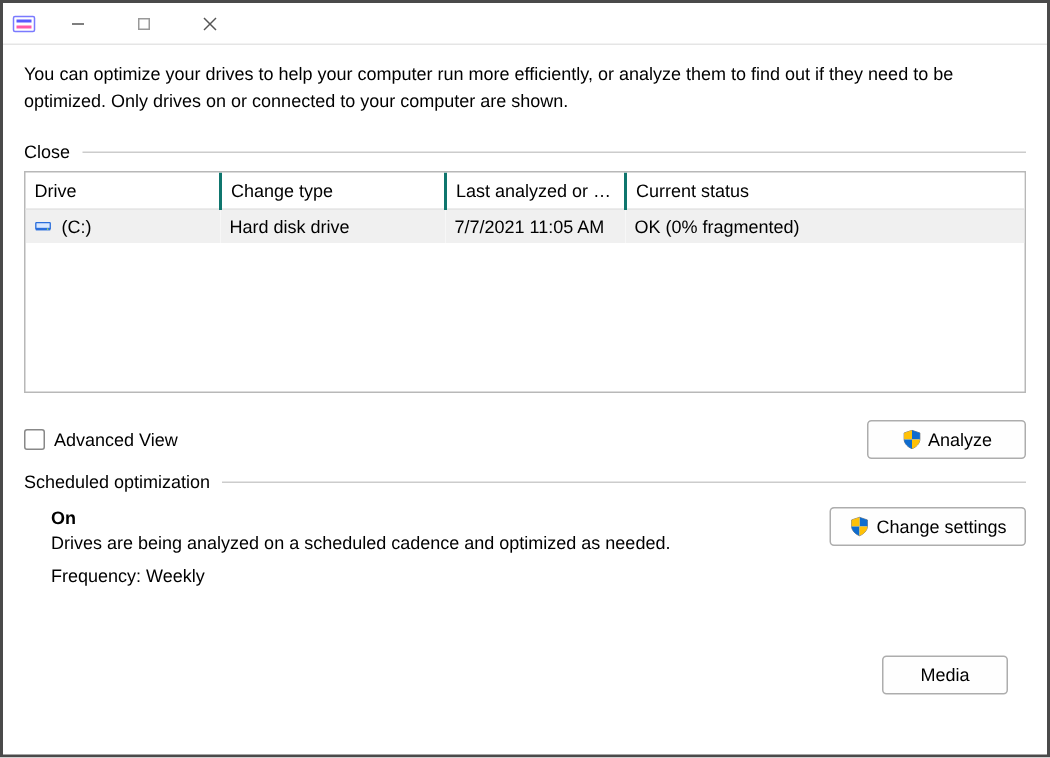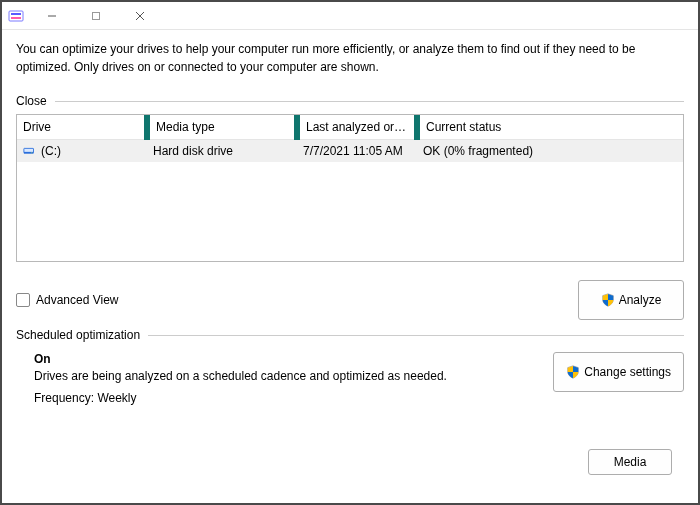--- a/index.html
+++ b/index.html
@@ -4,38 +4,38 @@
   <style>
     * { box-sizing: border-box; margin: 0; padding: 0; }
     body { font-family: "Segoe UI", Tahoma, sans-serif; font-size: 12px; color: #000; background: #fff; }
     .window { width: 700px; height: 505px; border: 2px solid #4a4a4a; background: #fff; display: flex; flex-direction: column; }
     .titlebar { height: 28px; display: flex; align-items: center; padding: 0 0 0 6px; border-bottom: 1px solid #e5e5e5; }
     .titlebar .app-icon { width: 16px; height: 16px; margin-right: 6px; }
     .titlebar .app-icon svg { width: 16px; height: 16px; display: block; }
     .titlebar .title { font-size: 12px; flex: 1; }
     .titlebar .winbtn { width: 44px; height: 27px; display: flex; align-items: center; justify-content: center; color: #666; }
     .titlebar .winbtn svg { width: 10px; height: 10px; }
-    .content { padding: 10px 14px 16px 14px; display: flex; flex-direction: column; flex: 1; }
+    .content { padding: 10px 14px 28px 14px; display: flex; flex-direction: column; flex: 1; }
     .description { font-size: 12px; line-height: 1.5; margin-bottom: 18px; }
     .section-header { display: flex; align-items: center; margin-bottom: 6px; }
     .section-header .label { font-size: 12px; margin-right: 8px; }
     .section-header .line { flex: 1; height: 1px; background: #ccc; }
     .table-wrap { border: 1px solid #b8b8b8; height: 148px; margin-bottom: 18px; overflow: hidden; }
     table { width: 100%; border-collapse: collapse; table-layout: fixed; }
-    thead th { text-align: left; font-weight: normal; font-size: 12px; padding: 5px 6px 5px 6px; border-right: 6px solid #0f766e; border-bottom: 1px solid #e5e5e5; background: #fff; white-space: nowrap; overflow: hidden; text-overflow: ellipsis; }
+    thead th { text-align: left; font-weight: normal; font-size: 12px; padding: 5px 6px 5px 6px; border-right: 2px solid #0f766e; border-bottom: 1px solid #e5e5e5; background: #fff; white-space: nowrap; overflow: hidden; text-overflow: ellipsis; }
     thead th:last-child { border-right: none; }
     tbody td { font-size: 12px; padding: 4px 6px 4px 6px; white-space: nowrap; overflow: hidden; text-overflow: ellipsis; }
     tbody tr.selected { background: #f0f0f0; }
     .drive-cell { display: flex; align-items: center; gap: 4px; }
     .drive-icon svg { width: 14px; height: 14px; display: block; }
     .row-actions { display: flex; align-items: center; gap: 10px; margin-bottom: 8px; }
     .checkbox-wrap { display: flex; align-items: center; gap: 6px; }
     .checkbox-box { width: 14px; height: 14px; border: 1px solid #888; border-radius: 2px; background: #fff; }
     .spacer { flex: 1; }
-    .btn { height: 40px; min-width: 106px; padding: 0 12px; border: 1px solid #adadad; border-radius: 3px; background: #fefefe; font-size: 12px; display: inline-flex; align-items: center; justify-content: center; gap: 4px; cursor: default; }
+    .btn { height: 26px; min-width: 106px; padding: 0 12px; border: 1px solid #adadad; border-radius: 3px; background: #fefefe; font-size: 12px; display: inline-flex; align-items: center; justify-content: center; gap: 4px; cursor: default; }
     .btn.highlight { border: 2px solid #d80000; }
     .shield-icon svg { width: 14px; height: 14px; display: block; }
     .sched-body { padding: 4px 0 0 18px; display: flex; gap: 20px; }
     .sched-text { flex: 1; }
     .sched-text .on { font-size: 12px; font-weight: 600; margin-bottom: 3px; }
     .sched-text .desc { font-size: 12px; margin-bottom: 8px; }
     .sched-text .freq { font-size: 12px; }
     .sched-btn-wrap { }
     .footer { display: flex; justify-content: flex-end; padding: 10px 12px 12px 0; }
     .close-btn { height: 26px; min-width: 84px; border: 1px solid #adadad; border-radius: 3px; background: #fefefe; font-size: 12px; display: inline-flex; align-items: center; justify-content: center; }
@@ -88,21 +88,21 @@
       <table>
         <colgroup>
           <col class="col-drive">
             <col class="col-media">
             <col class="col-analyzed">
             <col class="col-status">
         </colgroup>
         <thead>
           <tr>
             <th>Drive</th>
-            <th>Media type</th>
+            <th>Change type</th>
             <th>Last analyzed or o...</th>
             <th>Current status</th>
           </tr>
         </thead>
         <tbody>
           <tr class="selected">
             <td>
               <span class="drive-cell">
                 <span class="drive-icon">
                   <svg viewBox="0 0 16 16">

